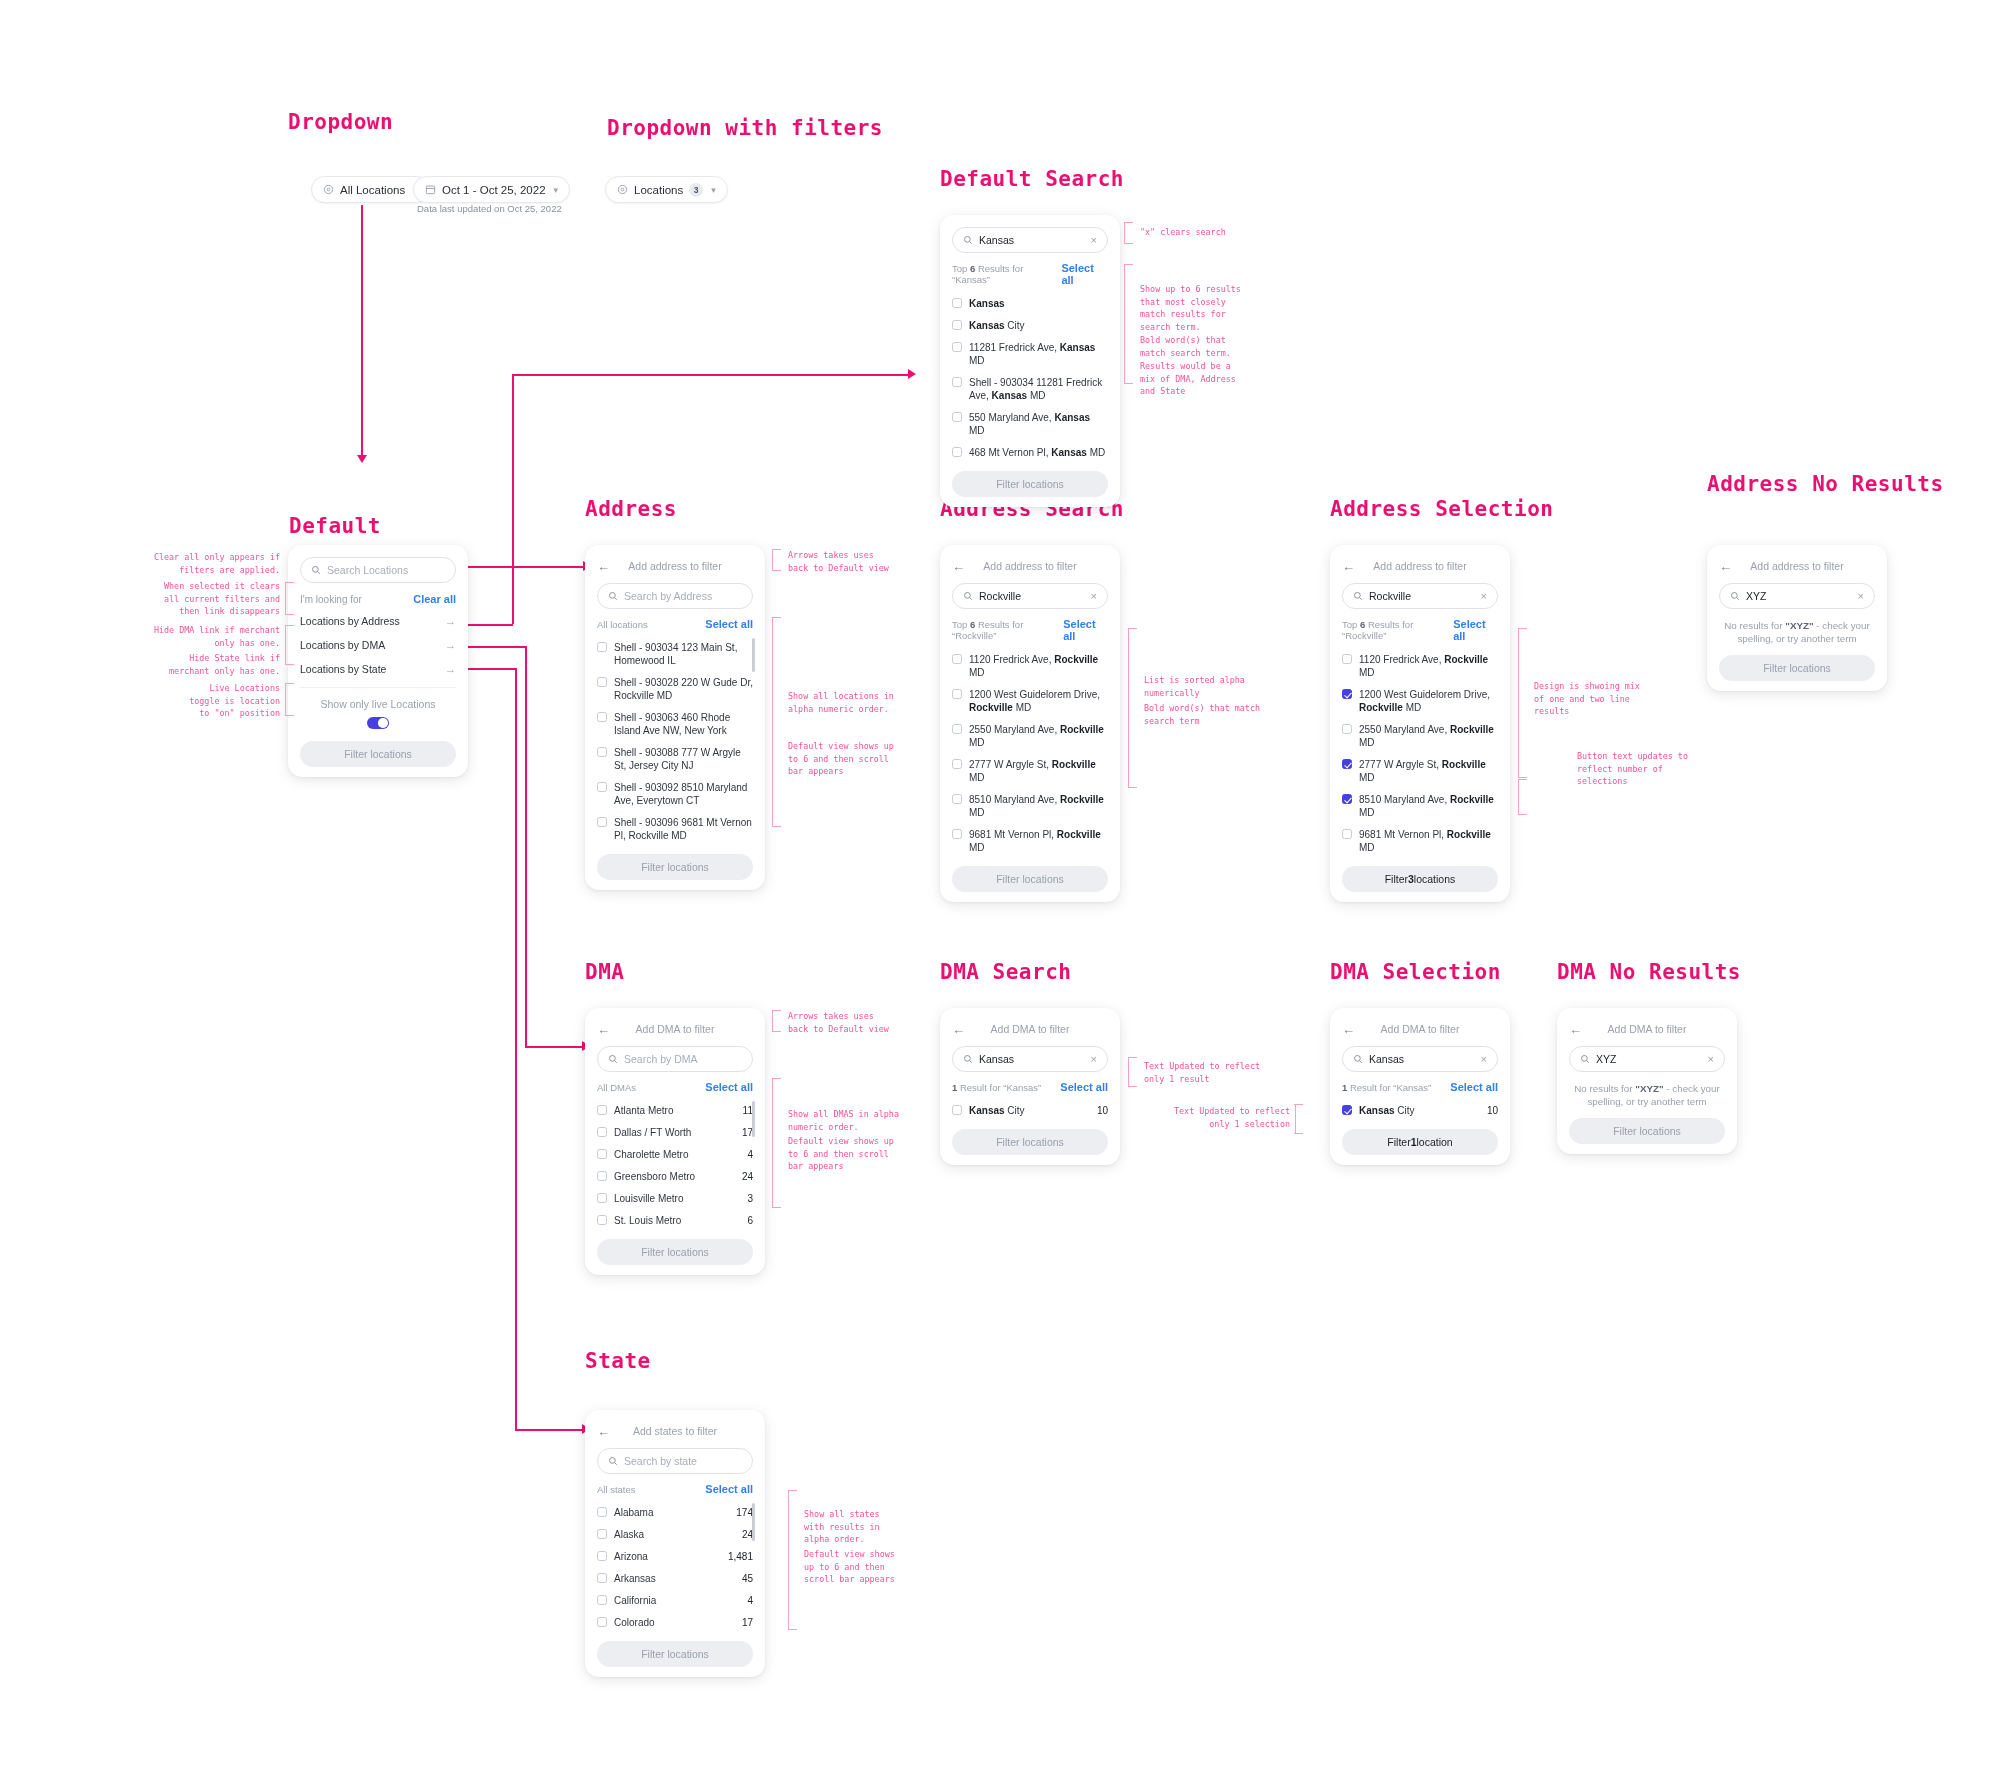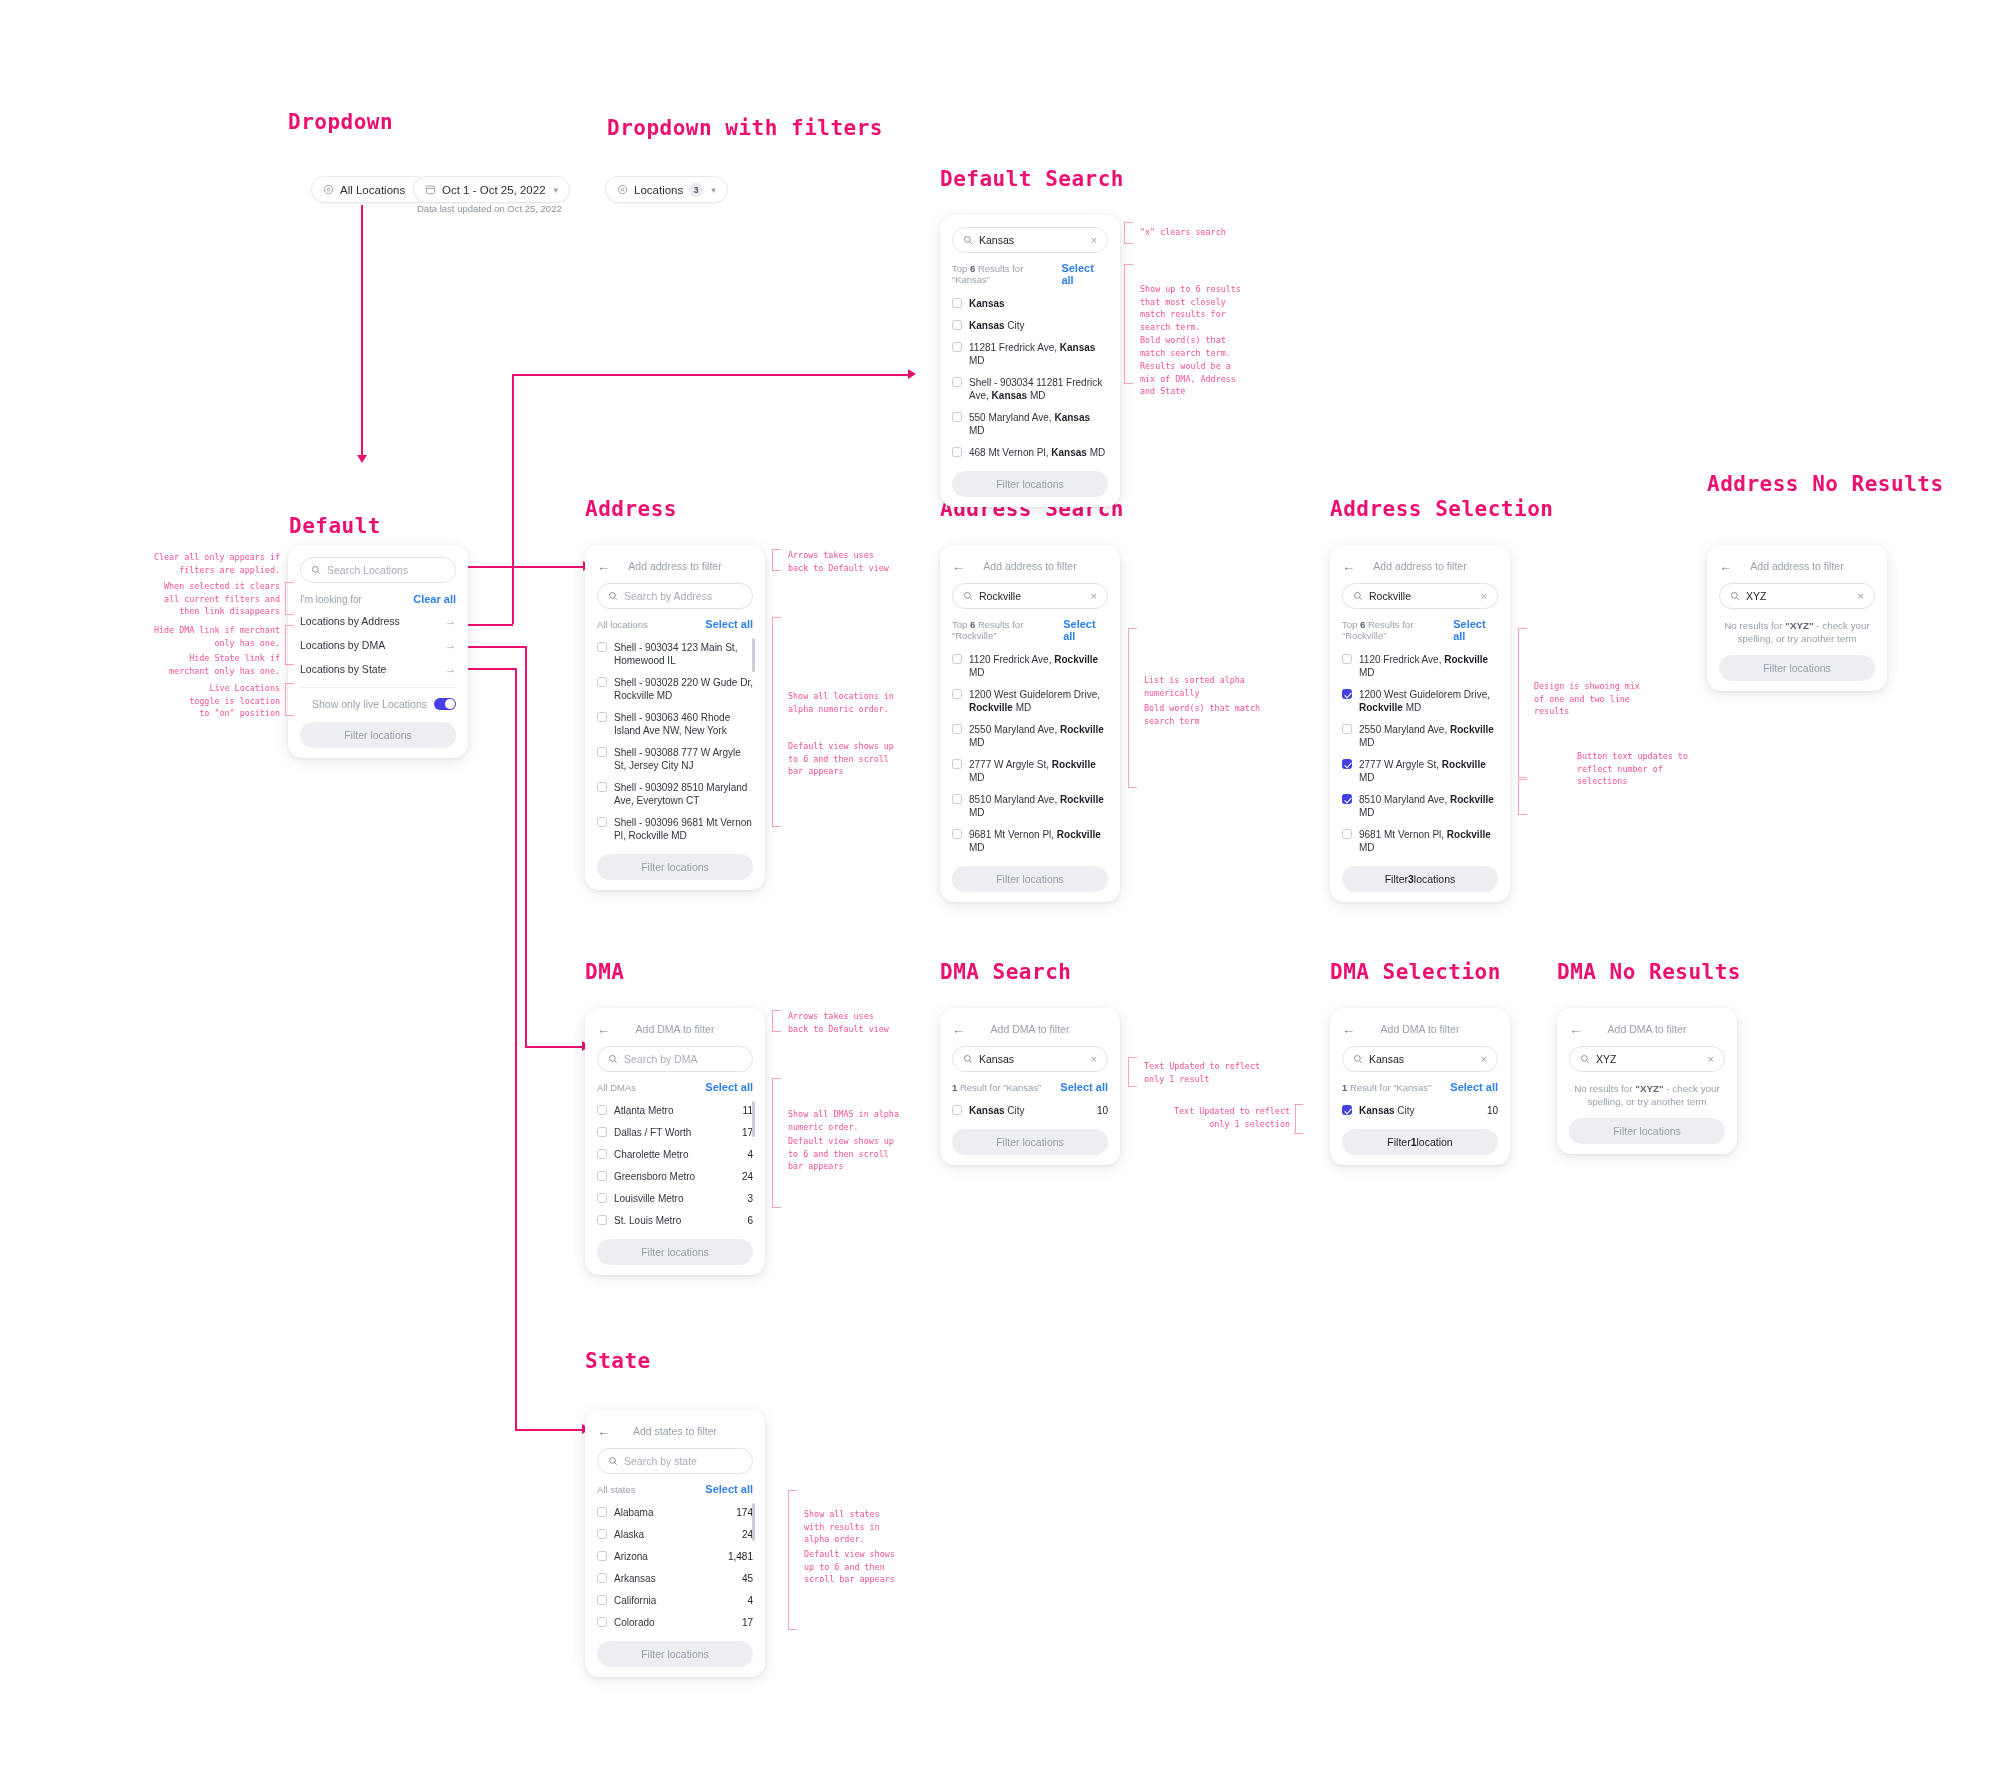--- a/index.html
+++ b/index.html
@@ -235,21 +235,21 @@
     font-size: 10px; color: #9aa1ad; margin: 10px 0 4px 0;
   }
   .lf-row {
     display: flex; align-items: center; justify-content: space-between;
     font-size: 10.5px; color: #30353f; padding: 6px 0;
   }
   .lf-row .arr { color: #98a0ac; font-size: 11px; }
   .divider { height: 1px; background: #edeff2; margin: 6px 0 2px 0; }
   .toggle-row {
     display: flex; align-items: center; justify-content: flex-end;
-    gap: 7px; font-size: 10.5px; color: #9aa1ad; padding: 8px 0 4px 0;
+    gap: 7px; font-size: 10.5px; color: #9aa1ad; padding: 8px 0 4px 0; flex-direction: column;
   }
   .toggle {
     width: 22px; height: 12px; border-radius: 7px; background: #4540e3;
     position: relative; flex: 0 0 auto;
   }
   .toggle::after {
     content: ""; position: absolute; right: 1.3px; top: 1.3px;
     width: 9.4px; height: 9.4px; border-radius: 50%; background: #fff;
   }
 </style>

